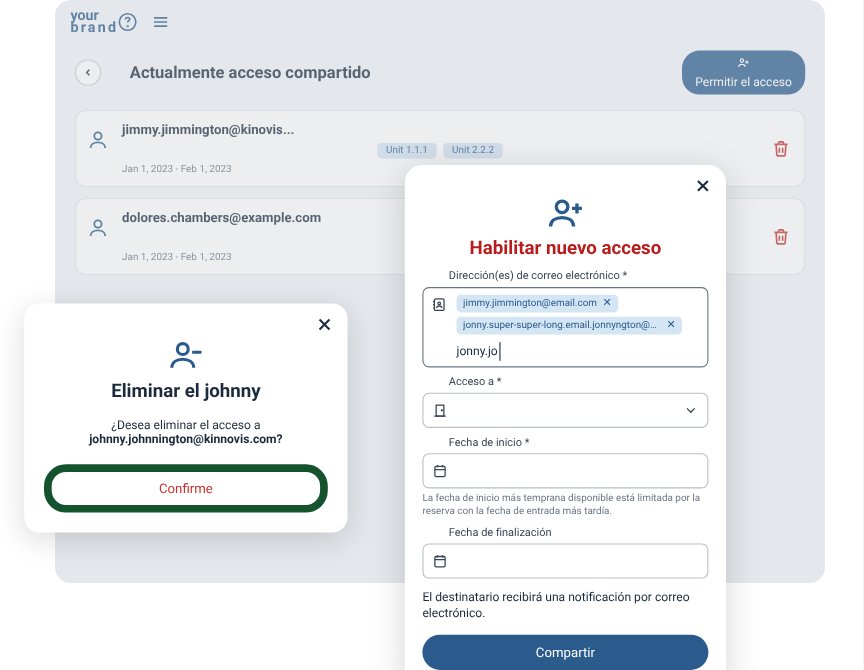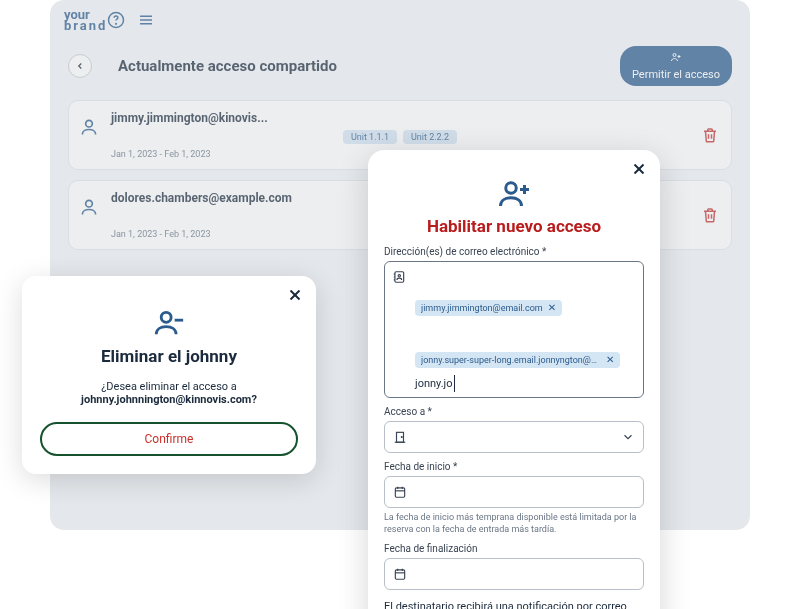--- a/index.html
+++ b/index.html
@@ -90,55 +90,54 @@
 }
 .dialog-delete .close-x {
   position: absolute; right: 12px; top: 10px;
   width: 18px; height: 18px; cursor: pointer; color: #1b2a3c;
 }
 .dlg-del-icon { width: 34px; height: 34px; color: #2a5b8c; margin: 8px auto 6px auto; display: block; }
 .dlg-del-title { font-size: 17px; font-weight: 700; color: #1b2a3c; margin-bottom: 14px; }
 .dlg-del-q { font-size: 11px; color: #1b2a3c; }
 .dlg-del-email { font-size: 11px; font-weight: 700; color: #1b2a3c; margin-bottom: 16px; }
 .dlg-del-btn {
-  width: 100%; border: 2px solid #14532d; color: #c9302c; background: #fff;
+  width: 100%; border: 7px solid #14532d; color: #c9302c; background: #fff;
   border-radius: 20px; padding: 8px 0; font-size: 12px; cursor: pointer;
 }
 
 
 .dialog-enable {
   position: absolute;
   left: 368px; top: 150px;
   width: 292px;
   background: #fff; border-radius: 16px;
   box-shadow: 0 8px 32px rgba(0,0,0,0.16);
   padding: 14px 16px 18px 16px;
 }
 .dialog-enable .close-x {
   position: absolute; right: 12px; top: 10px;
   width: 18px; height: 18px; cursor: pointer; color: #1b2a3c;
 }
 .dlg-en-icon { width: 36px; height: 36px; color: #2a5b8c; margin: 12px auto 4px auto; display: block; }
 .dlg-en-title { text-align: center; font-size: 17px; font-weight: 700; color: #b91c1c; margin-bottom: 10px; }
-.fld-label { font-size: 10px; color: #3a4553; margin-bottom: 4px; margin-top: 8px; }
+.fld-label { font-size: 10px; color: #3a4553; margin-bottom: 4px; margin-top: 8px; margin-left: 24px; }
 .email-box {
   border: 1px solid #6a7685; border-radius: 6px;
   padding: 6px 6px 6px 30px; position: relative;
 }
 .email-box-icon {
   position: absolute; left: 7px; top: 8px;
   width: 14px; height: 14px; color: #3a4553;
 }
 .chip-row { display: flex; flex-wrap: wrap; gap: 4px; margin-bottom: 4px; }
 .chip {
   background: #d4e5f4; color: #2a5b8c;
   font-size: 9px; padding: 3px 6px; border-radius: 4px;
   display: flex; align-items: flex-start; gap: 5px;
   max-width: 100%;
-  margin-top: 32px;
 }
 .chip-text { white-space: nowrap; overflow: hidden; text-overflow: ellipsis; max-width: 180px; }
 .chip-x { cursor: pointer; font-size: 10px; line-height: 1; }
 .email-input {
   border: none; outline: none; font-size: 11px; color: #1b2a3c;
   width: 60px; padding: 2px 0;
 }
 .email-cursor { border-right: 1.5px solid #1b2a3c; padding-right: 1px; }
 
 .select-box, .date-box {

